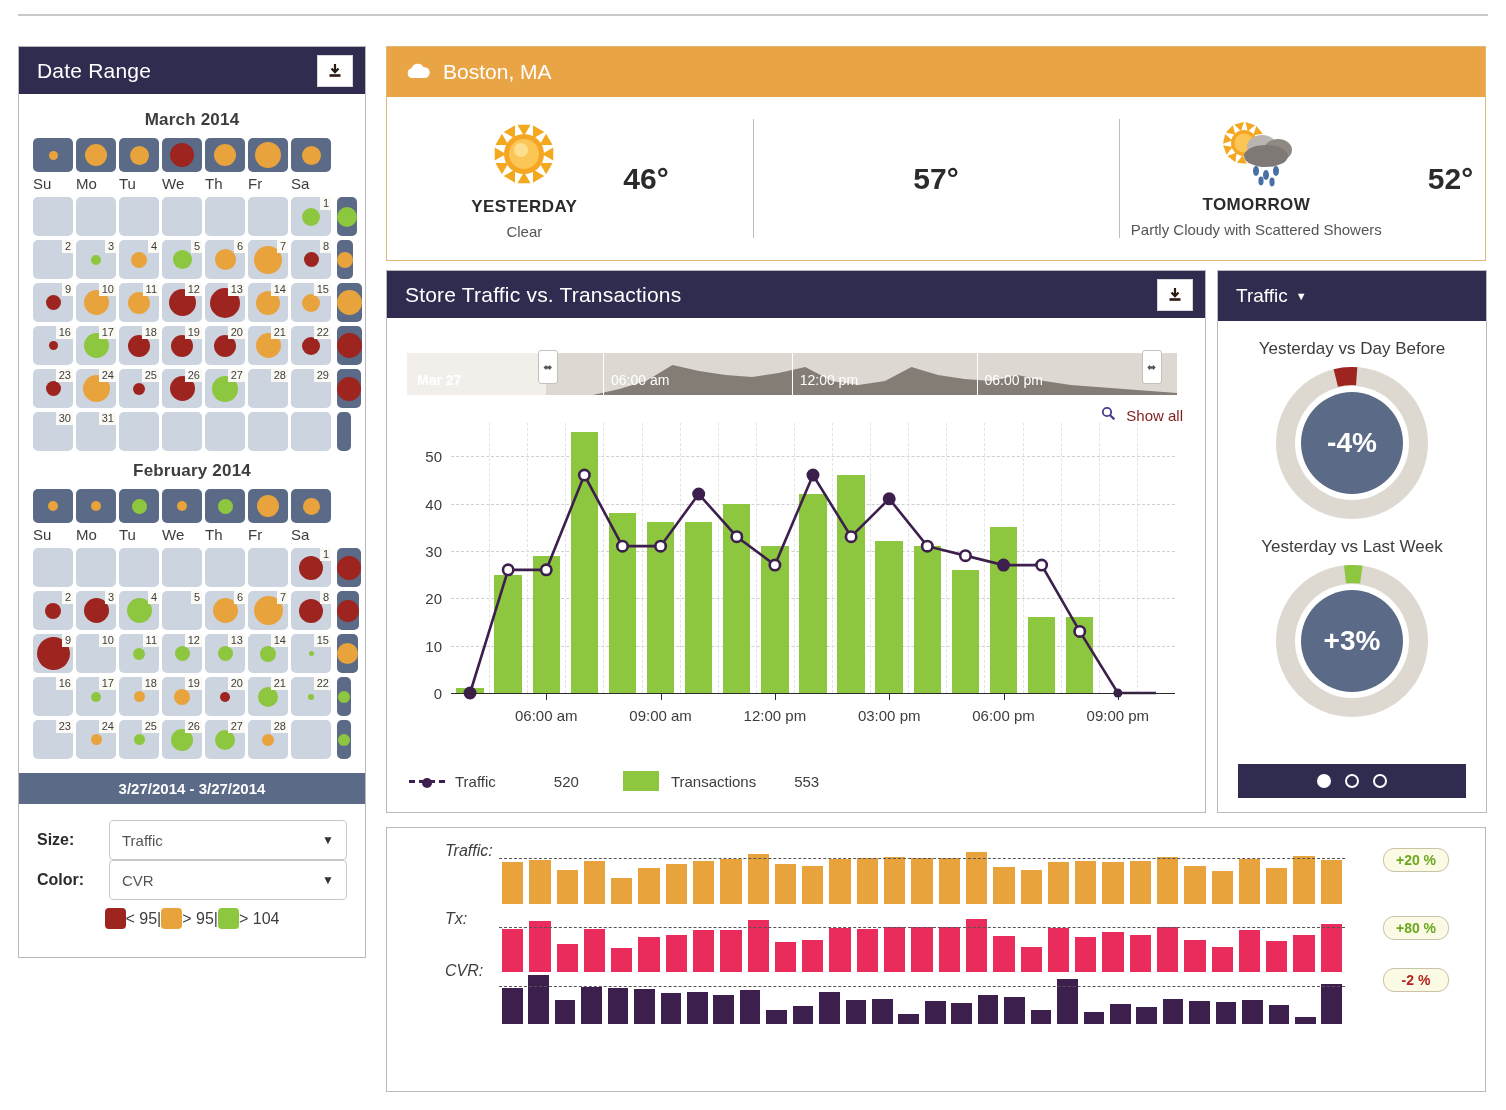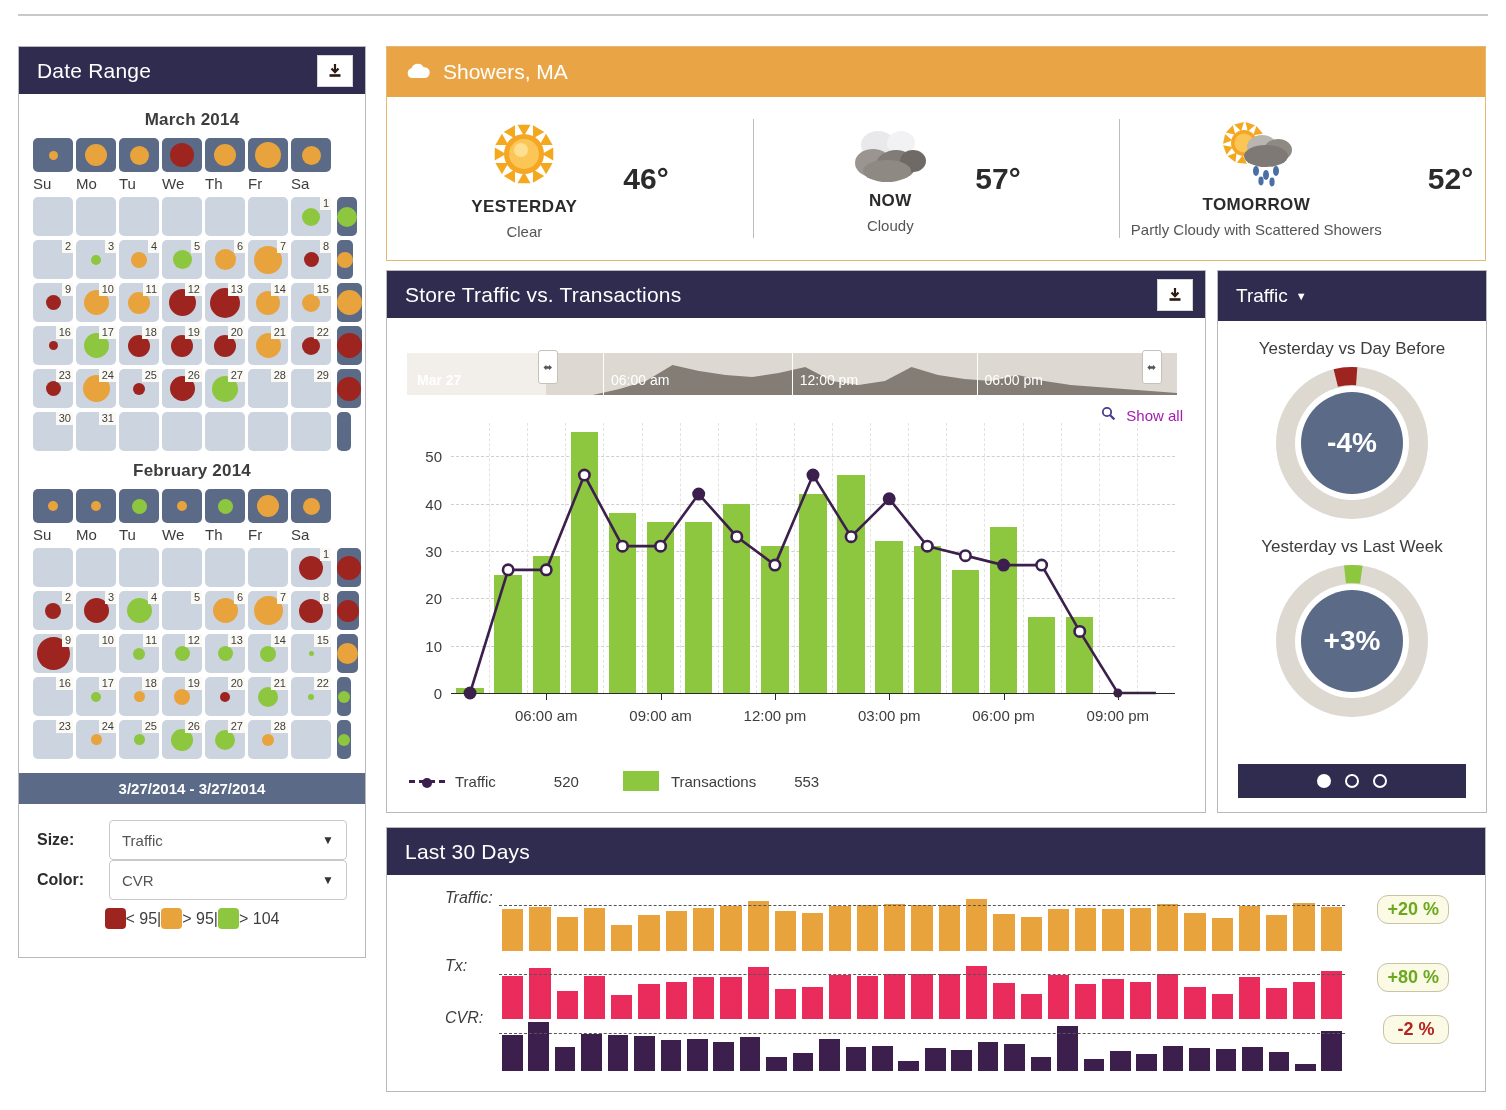--- a/index.html
+++ b/index.html
@@ -78,21 +78,21 @@
 
   .navig{ position:absolute; left:20px; top:35px; width:770px; height:42px; background:#ddd9d2; }
   .nav-mask{ position:absolute; top:0; bottom:0; background:#f2efeb; }
   .nav-area{ position:absolute; left:0; right:0; bottom:0; height:42px; }
   .nav-label{ position:absolute; bottom:7px; font-size:14px; color:#fff; font-weight:bold; }
   .nav-tick{ position:absolute; top:0; bottom:0; width:1px; background:#fff; }
   .nav-handle{ position:absolute; top:-3px; width:20px; height:34px; background:#fff;
                border:1px solid #c6c2ba; border-radius:3px; display:flex;
                align-items:center; justify-content:center; font-size:11px; color:#555; cursor:ew-resize; }
   .showall{ position:absolute; right:22px; top:88px; display:flex; align-items:center; gap:10px;
-            font-size:15px; color:#a21caf; cursor:pointer; }
+            font-size:15px; color:#7f1d1d; cursor:pointer; }
 
   .plot{ position:absolute; left:64px; top:105px; width:724px; height:270px; }
   .ylab{ position:absolute; right:calc(100% + 9px); transform:translateY(-50%);
          font-size:15px; color:#3d3d3d; }
   .gline{ position:absolute; left:0; right:0; height:0; border-top:1px dashed #cfcfcf; }
   .vline{ position:absolute; top:0; bottom:0; width:0; border-left:1px dashed #e3e3e3; }
   .bar{ position:absolute; bottom:0; background:#8dc63f; }
   .axis{ position:absolute; left:64px; top:375px; width:724px; height:1px; background:#2b2b2b; }
   .xtick{ position:absolute; top:0; width:1px; height:7px; background:#2b2b2b; }
   .xlab{ position:absolute; top:14px; transform:translateX(-50%); font-size:15px; color:#3d3d3d;
@@ -123,21 +123,21 @@
   
   .last30{ position:absolute; left:386px; top:827px; width:1100px; height:265px; }
   .l30-body{ position:relative; height:217px; }
   .spark-row{ position:absolute; left:0; right:0; height:62px; }
   .spark-lbl{ position:absolute; left:58px; top:0; font-style:italic; font-size:16px; color:#3d3d3d; }
   .spark-chart{ position:absolute; left:112px; right:140px; top:6px; bottom:0; }
   .sbar{ position:absolute; bottom:0; }
   .sdash{ position:absolute; left:0; right:0; height:0; border-top:1px dashed #555; }
   .badge{ position:absolute; right:36px; top:6px; min-width:66px; text-align:center;
           border:1px solid #c8c2a6; background:#fbfae4; border-radius:11px;
-          font-size:18px; font-weight:bold; padding:3px 9px; }
+          font-size:14px; font-weight:bold; padding:3px 9px; }
 </style>
 </head>
 <body>
 
 <div class="page">
   <div class="topline"></div>
 
   <div class="panel sidebar">
     <div class="panel-hd">
       <span class="ttl">Date Range</span>
@@ -588,21 +588,21 @@
     </div>
   </div>
 
   <div class="weather">
     <div class="weather-hd">
       <span>
         <svg width="26" height="17" viewBox="0 0 26 17">
           <path d="M6.5 16 A5 5 0 0 1 6.5 6.3 A6.6 6.6 0 0 1 18.6 5.2 A4.9 4.9 0 0 1 20 16 Z" fill="#fff"></path>
         </svg>
       </span>
-      <span>Showers, MA</span>
+      <span>Boston, MA</span>
     </div>
     <div class="wx-body" id="wx-body">
         <div class="wx-cell">
           <div class="wx-inner">
             <div class="wx-main">
               <div><svg width="74" height="74" viewBox="0 0 74 74">
                   <g fill="#f3a81e">
                     <polygon points="55,37 66.27692347991817,43.54688869242608 66.27692347991817,30.45311130757392"></polygon>
                     <polygon points="52.588457268119896,46 59.081115132049206,57.30823366334915 65.62800382447529,45.96868981656901"></polygon>
                     <polygon points="46,52.588457268119896 45.96868981656902,65.62800382447529 57.30823366334916,59.0811151320492"></polygon>
@@ -621,32 +621,20 @@
                   <circle cx="34" cy="33" r="7" fill="#fde08f"></circle>
                 </svg></div>
               <div class="wx-when">YESTERDAY</div>
               <div class="wx-desc">Clear</div>
             </div>
             <div class="wx-temp">46°</div>
           </div>
         </div>
         <div class="wx-cell">
           <div class="wx-inner">
-            <div class="wx-main">
-              <div><svg width="78" height="62" viewBox="0 0 78 62">
-                  <ellipse cx="27" cy="22" rx="17" ry="14" fill="#e9e9ec"></ellipse>
-                  <ellipse cx="50" cy="20" rx="14" ry="12" fill="#f2f2f4"></ellipse>
-                  <ellipse cx="22" cy="40" rx="18" ry="14" fill="#9a9590"></ellipse>
-                  <ellipse cx="45" cy="42" rx="20" ry="15" fill="#817c77"></ellipse>
-                  <ellipse cx="62" cy="38" rx="13" ry="11" fill="#6f6a65"></ellipse>
-                  <ellipse cx="36" cy="48" rx="24" ry="11" fill="#8e8983"></ellipse>
-                </svg></div>
-              <div class="wx-when">NOW</div>
-              <div class="wx-desc">Cloudy</div>
-            </div>
             <div class="wx-temp">57°</div>
           </div>
         </div>
         <div class="wx-cell">
           <div class="wx-inner">
             <div class="wx-main">
               <div><svg width="80" height="70" viewBox="0 0 80 70">
                   <g fill="#f3a81e">
                     <polygon points="40,24 48.398097471892626,28.991755154969827 48.398097471892626,19.008244845030173"></polygon>
                     <polygon points="38.17657715387711,30.35903117079846 42.65334050729783,39.042593259713726 47.94379494520566,30.57609634841135"></polygon>
@@ -844,23 +832,20 @@
         </div>
       </div>
     <div class="pager" id="pager">
         <span class="pdot on"></span>
         <span class="pdot"></span>
         <span class="pdot"></span>
       </div>
   </div>
 
   <div class="panel last30">
-    <div class="panel-hd">
-      <span class="ttl">Last 30 Days</span>
-    </div>
     <div class="l30-body" id="l30-body">
         <div class="spark-row" style="top:14px">
           <div class="spark-lbl">Traffic:</div>
           <div class="spark-chart">
             <div class="sbar" style="left:0.35483870967741926%;width:2.5161290322580645%;height:41.6px;background:#e8a33d"></div>
             <div class="sbar" style="left:3.580645161290322%;width:2.5161290322580645%;height:43.68px;background:#e8a33d"></div>
             <div class="sbar" style="left:6.806451612903225%;width:2.5161290322580645%;height:34.32px;background:#e8a33d"></div>
             <div class="sbar" style="left:10.032258064516128%;width:2.5161290322580645%;height:43.16px;background:#e8a33d"></div>
             <div class="sbar" style="left:13.258064516129032%;width:2.5161290322580645%;height:26px;background:#e8a33d"></div>
             <div class="sbar" style="left:16.483870967741936%;width:2.5161290322580645%;height:36.4px;background:#e8a33d"></div>

